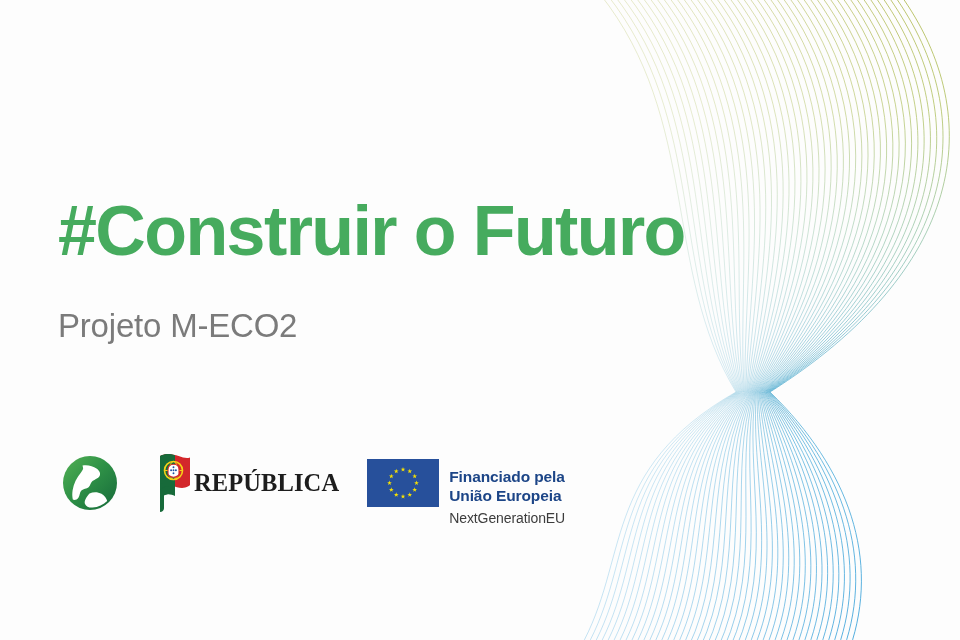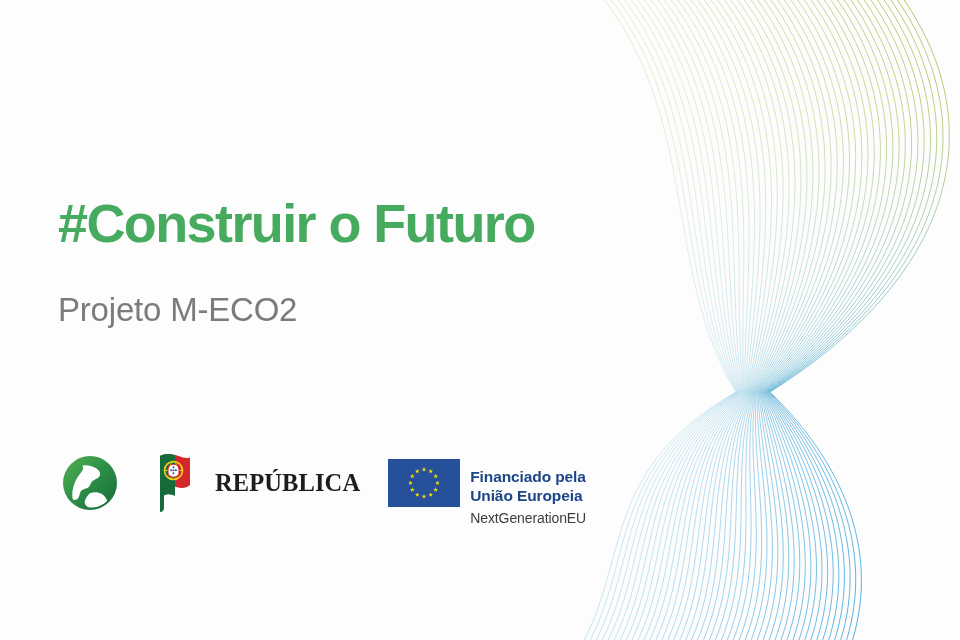--- a/index.html
+++ b/index.html
@@ -37,21 +37,21 @@
   
   #headline-block {
     position: absolute;
     left: 58px;
     top: 196px;
     width: 700px;
   }
   #page-title {
     margin: 0;
     font-family: "Liberation Sans", sans-serif;
-    font-size: 54px;
+    font-size: 70px;
     line-height: 1.02;
     font-weight: bold;
     letter-spacing: -1.6px;
     color: #46ab5e;
     white-space: nowrap;
   }
   #page-subtitle {
     margin: 0;
     padding-top: 40px;
     font-family: "Liberation Sans", sans-serif;
@@ -94,21 +94,21 @@
     letter-spacing: 0.35px;
     color: #3b3b3b;
     margin-top: 3px;
     max-width: 112px;
   }
 
   
   #logo-republica { margin-right: 28px; }
   #portugal-flag-icon { width: 40px; height: 62px; display: block; }
   #republica-text-block {
-    margin-left: 21px;
+    margin-left: 0;
     font-family: "Liberation Serif", serif;
     font-size: 24.5px;
     font-weight: bold;
     letter-spacing: 0.1px;
     line-height: 1.06;
     color: #1d1d1d;
   }
 
   
   #eu-flag-icon { width: 72px; height: 48px; display: block; }

